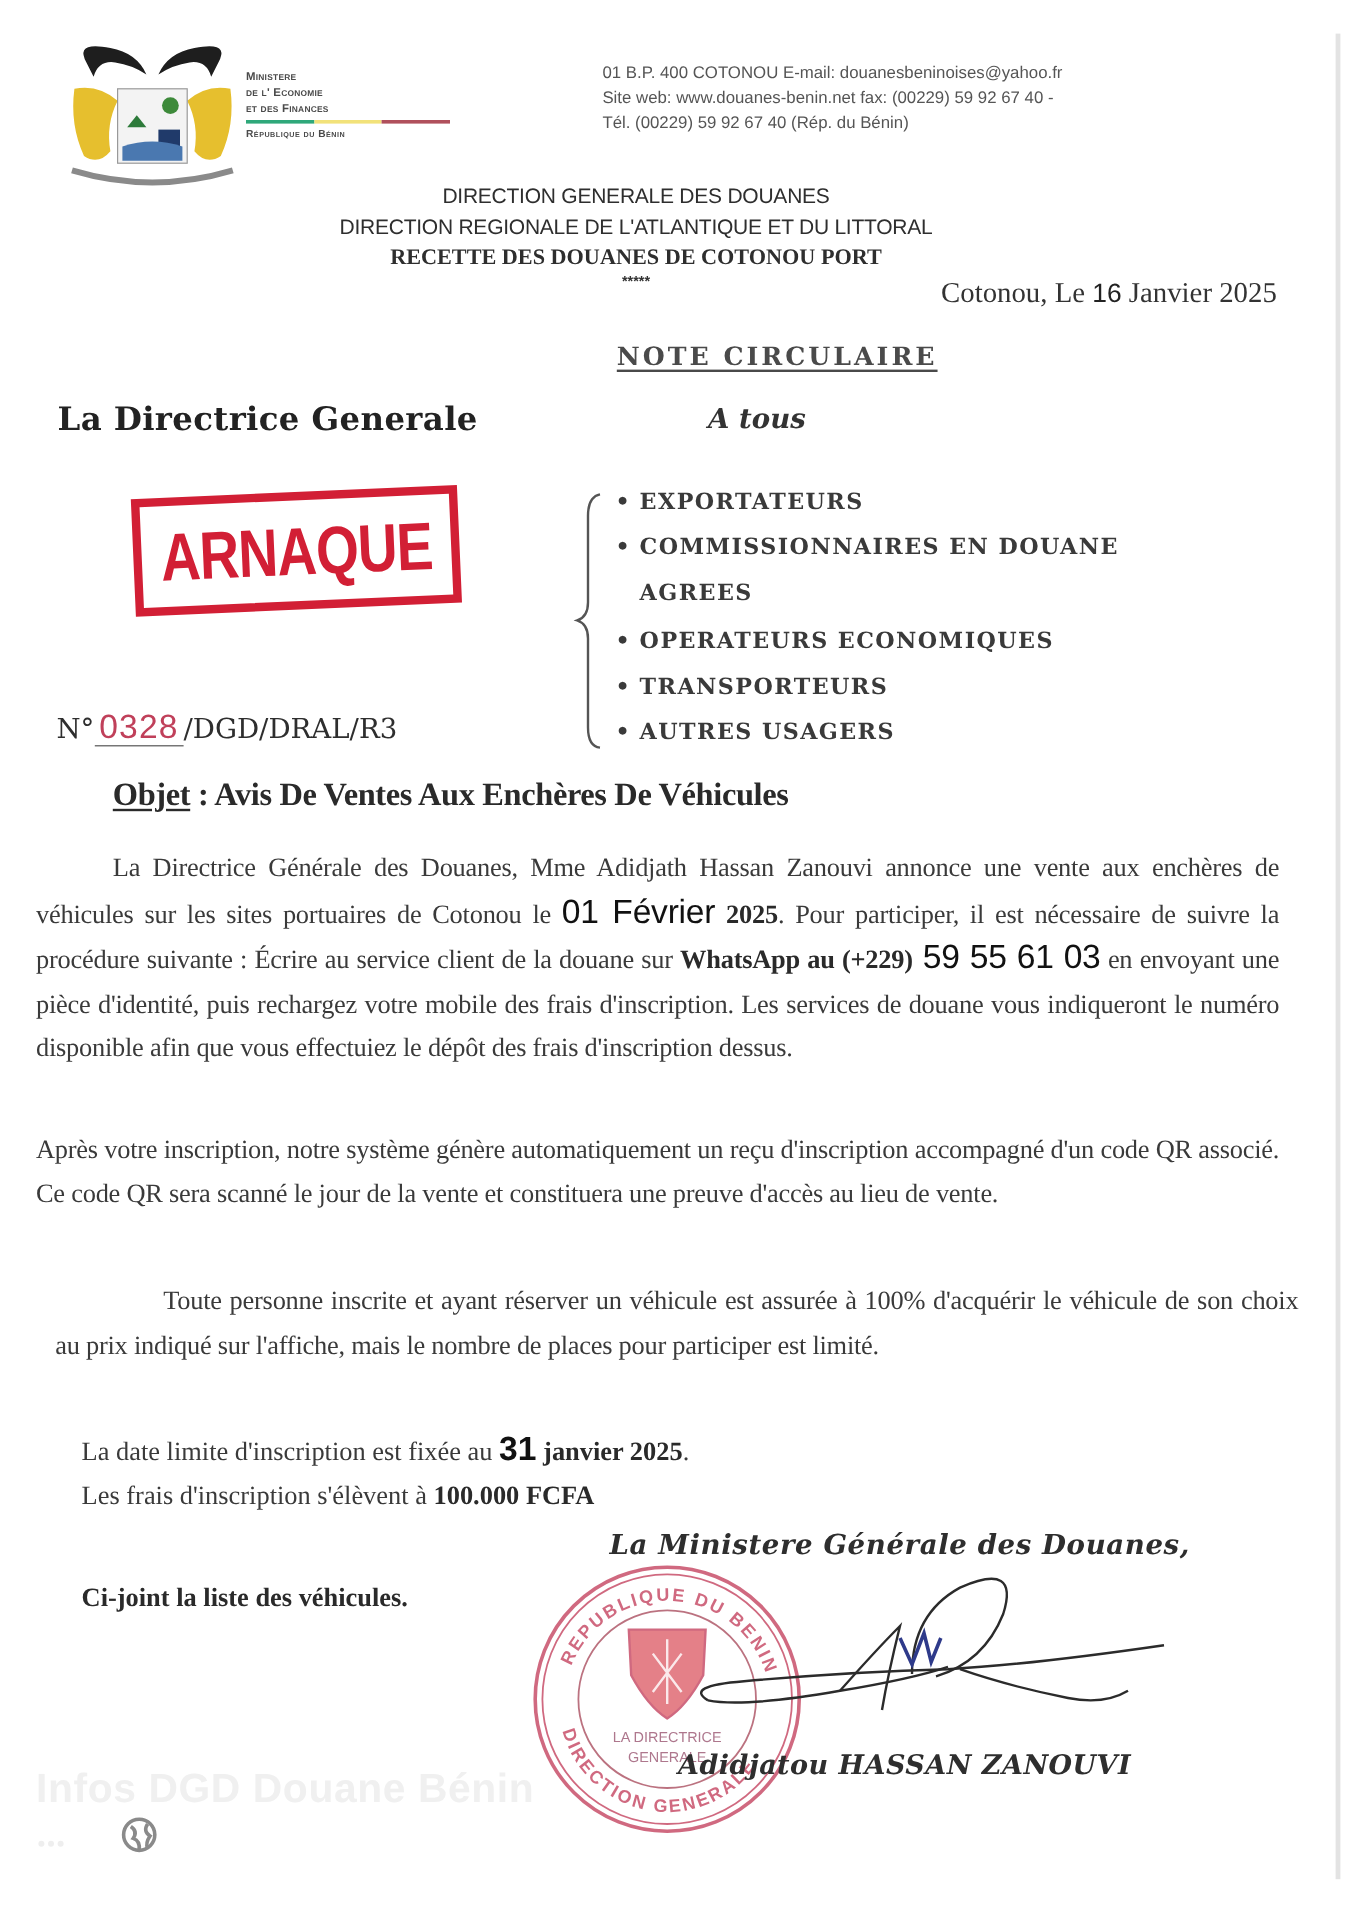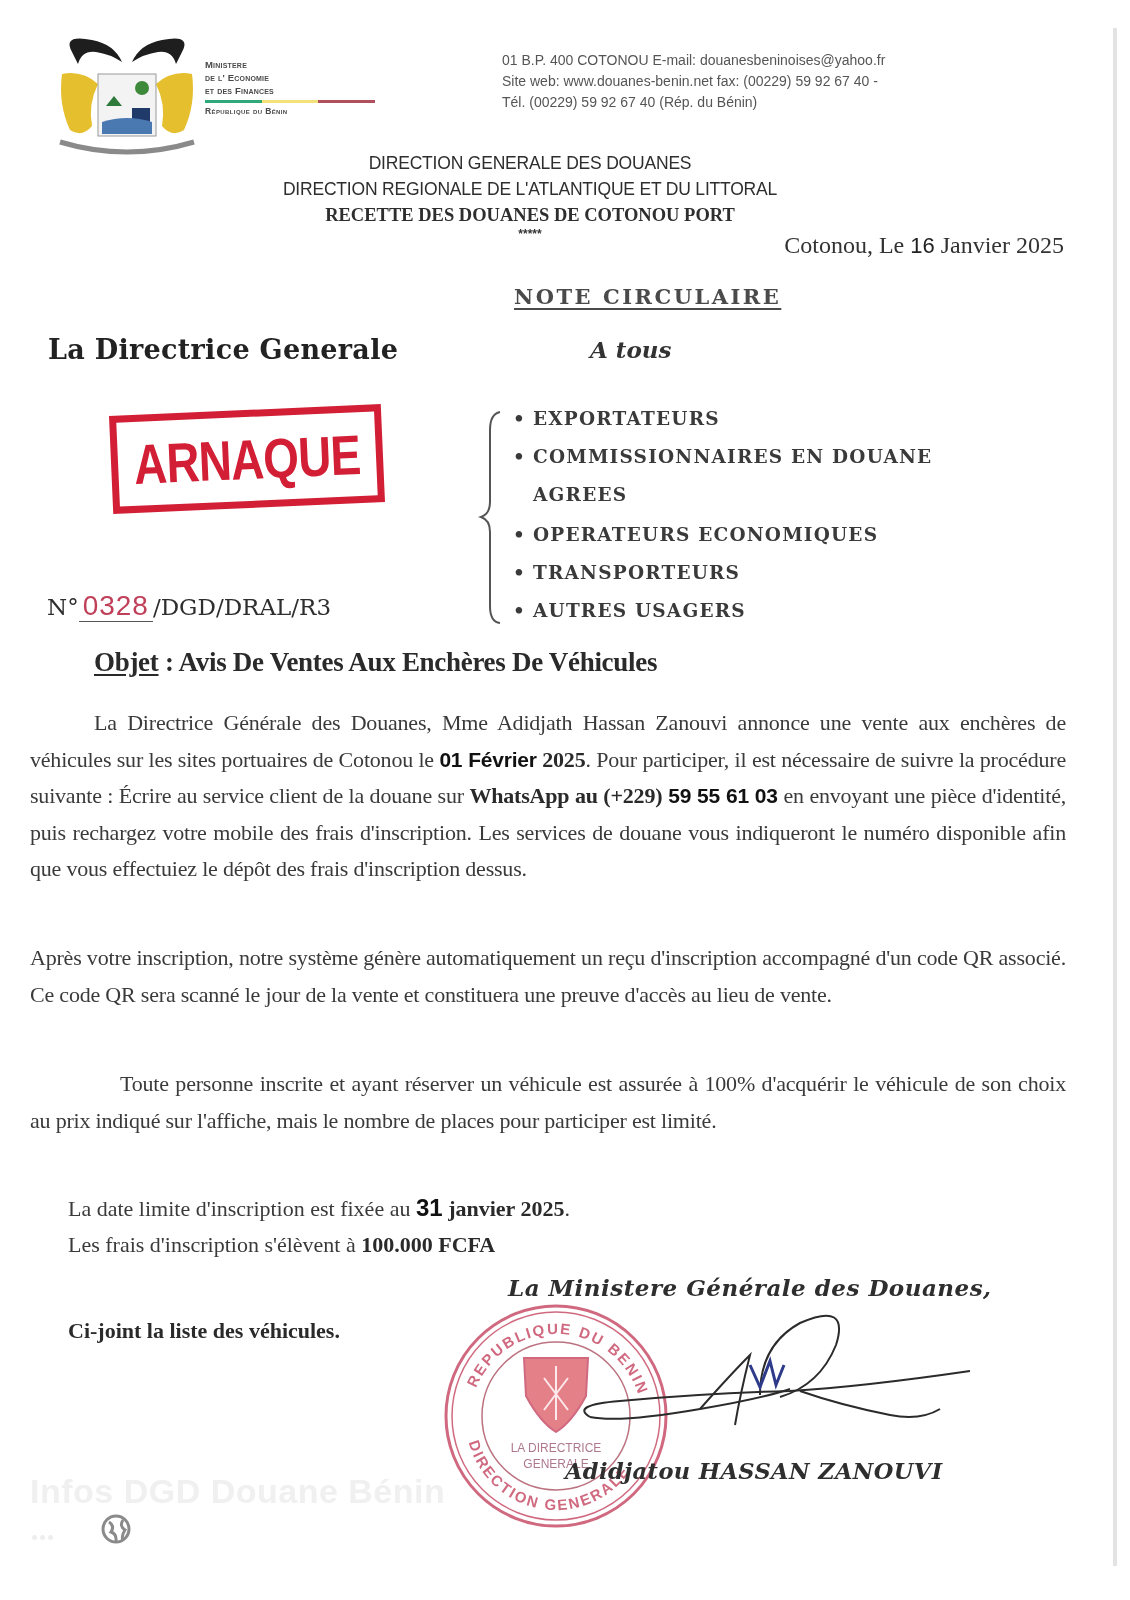--- a/index.html
+++ b/index.html
@@ -41,28 +41,28 @@
     .stamp-arnaque span { font-family: "Liberation Sans", sans-serif; font-weight: bold; font-size: 56px; color: #d21f35; letter-spacing: -1px; transform: scaleX(0.82); display: inline-block; }
 
     .ref-number { position: absolute; left: 47px; top: 590px; font-family: "DejaVu Serif", serif; font-size: 23px; color: #2e2e2e; }
     .ref-number .num { font-family: "Liberation Sans", sans-serif; font-size: 28px; color: #c0405a; border-bottom: 1px solid #555; padding: 0 4px; letter-spacing: 1px; font-weight: normal; }
 
     .objet { position: absolute; left: 94px; top: 647px; font-size: 27px; font-weight: bold; color: #2a2a2a; letter-spacing: -0.3px; }
     .objet .lbl { text-decoration: underline; text-underline-offset: 3px; }
 
     .body-text { position: absolute; left: 30px; width: 1036px; font-size: 22px; color: #3a3a3a; line-height: 36.5px; text-align: justify; text-align-last: left; letter-spacing: -0.2px; }
     .body-text b { color: #2a2a2a; }
-    .body-text .sans { font-family: "Liberation Sans", sans-serif; font-weight: bold; color: #111; font-size: 21px; }
+    .body-text .sans { font-family: "Liberation Sans", sans-serif; font-weight: normal; color: #111; font-size: 28px; }
     .p1 { top: 705px; text-indent: 64px; }
     .p2 { top: 940px; }
-    .p3 { top: 1066px; text-indent: 90px; }
+    .p3 { top: 1066px; text-indent: 90px; margin-left: 16px; }
 
     .deadline { position: absolute; left: 68px; top: 1190px; font-size: 22px; color: #3a3a3a; line-height: 36px; }
     .deadline b { color: #2a2a2a; }
-    .deadline .sans { font-family: "Liberation Sans", sans-serif; font-weight: bold; color: #111; font-size: 24px; }
+    .deadline .sans { font-family: "Liberation Sans", sans-serif; font-weight: bold; color: #111; font-size: 28px; }
 
     .ci-joint { position: absolute; left: 68px; top: 1318px; font-size: 22px; font-weight: bold; color: #2a2a2a; }
 
     .official-stamp { position: absolute; left: 440px; top: 1300px; width: 232px; height: 232px; opacity: 0.85; }
 
     .sig-title { position: absolute; left: 508px; top: 1274px; font-family: "DejaVu Serif", serif; font-style: italic; font-weight: bold; font-size: 23px; color: #2e2e2e; white-space: nowrap; letter-spacing: 0.5px; }
     .signature { position: absolute; left: 560px; top: 1305px; width: 420px; height: 150px; }
     .sig-name { position: absolute; left: 565px; top: 1458px; font-family: "DejaVu Serif", serif; font-style: italic; font-weight: bold; font-size: 22.5px; color: #2e2e2e; white-space: nowrap; letter-spacing: 0.4px; }
 
     .watermark { position: absolute; left: 30px; top: 1472px; font-family: "Liberation Sans", sans-serif; font-weight: bold; font-size: 34px; color: #f0f0f0; letter-spacing: 0.5px; }

